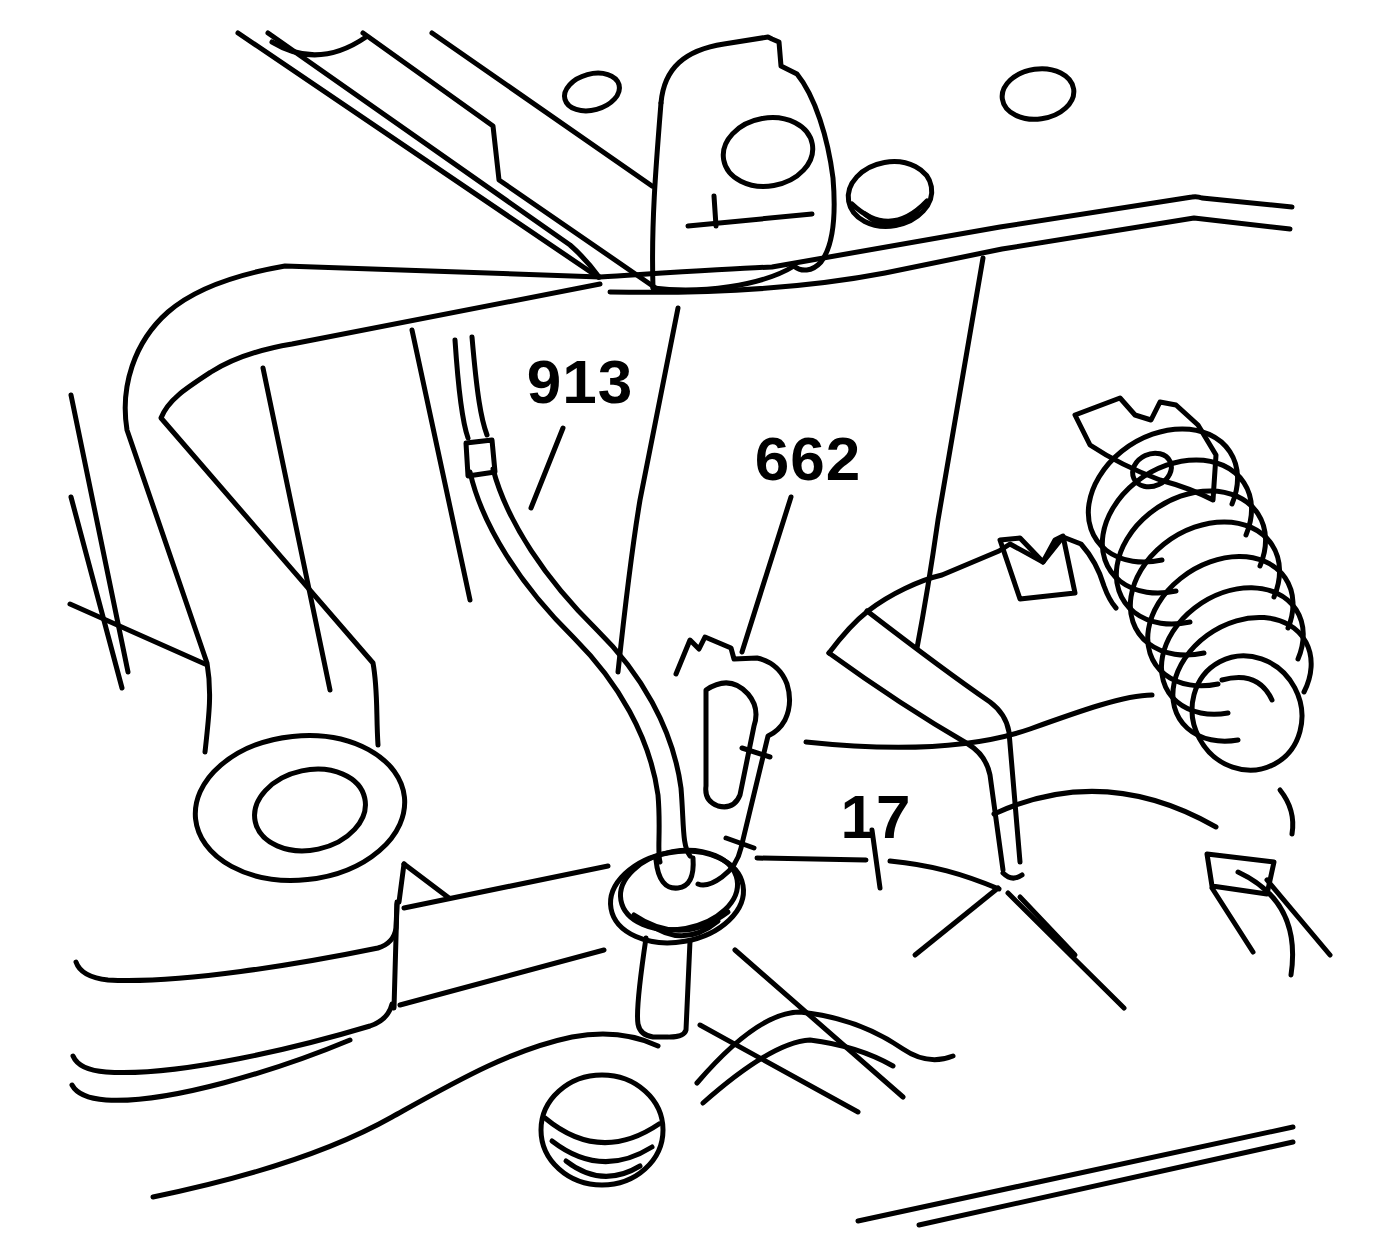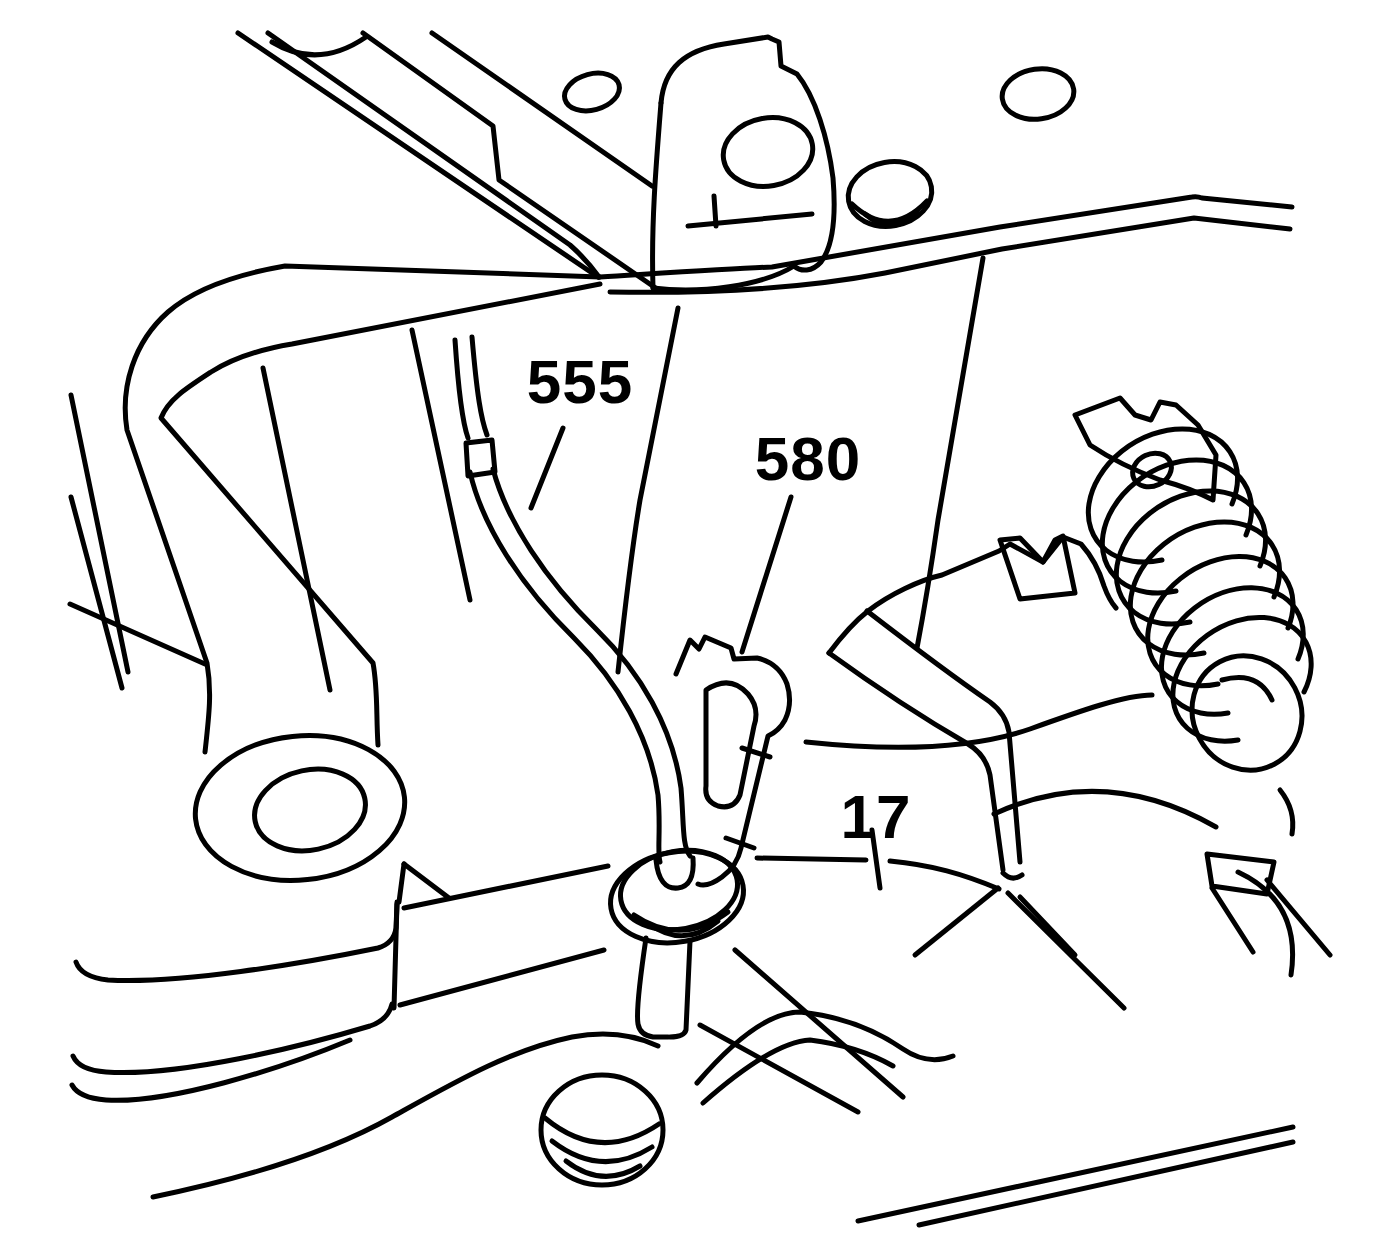--- a/index.html
+++ b/index.html
@@ -165,19 +165,19 @@
       <path d="M1212,888 L1253,952"></path>
     </g>
 
     <g stroke-width="5">
       <path d="M563,428 L531,508"></path>
       <path d="M791,497 L742,652"></path>
       <path d="M872,830 L880,888"></path>
     </g>
   </svg>
 
-  <div class="callout" style="left:580px;top:385px;">555</div>
+  <div class="callout" style="left:580px;top:385px;">913</div>
 
-  <div class="callout" style="left:808px;top:462px;">580</div>
+  <div class="callout" style="left:808px;top:462px;">662</div>
 
   <div class="callout" style="left:876px;top:820px;">17</div>
 
 </div>
 
 </body></html>

